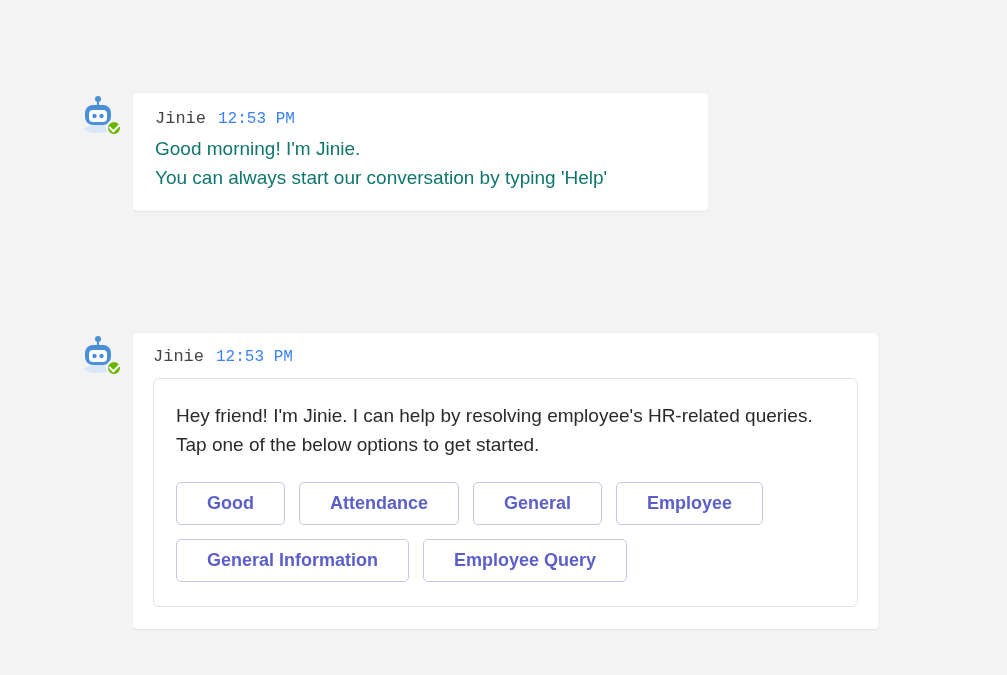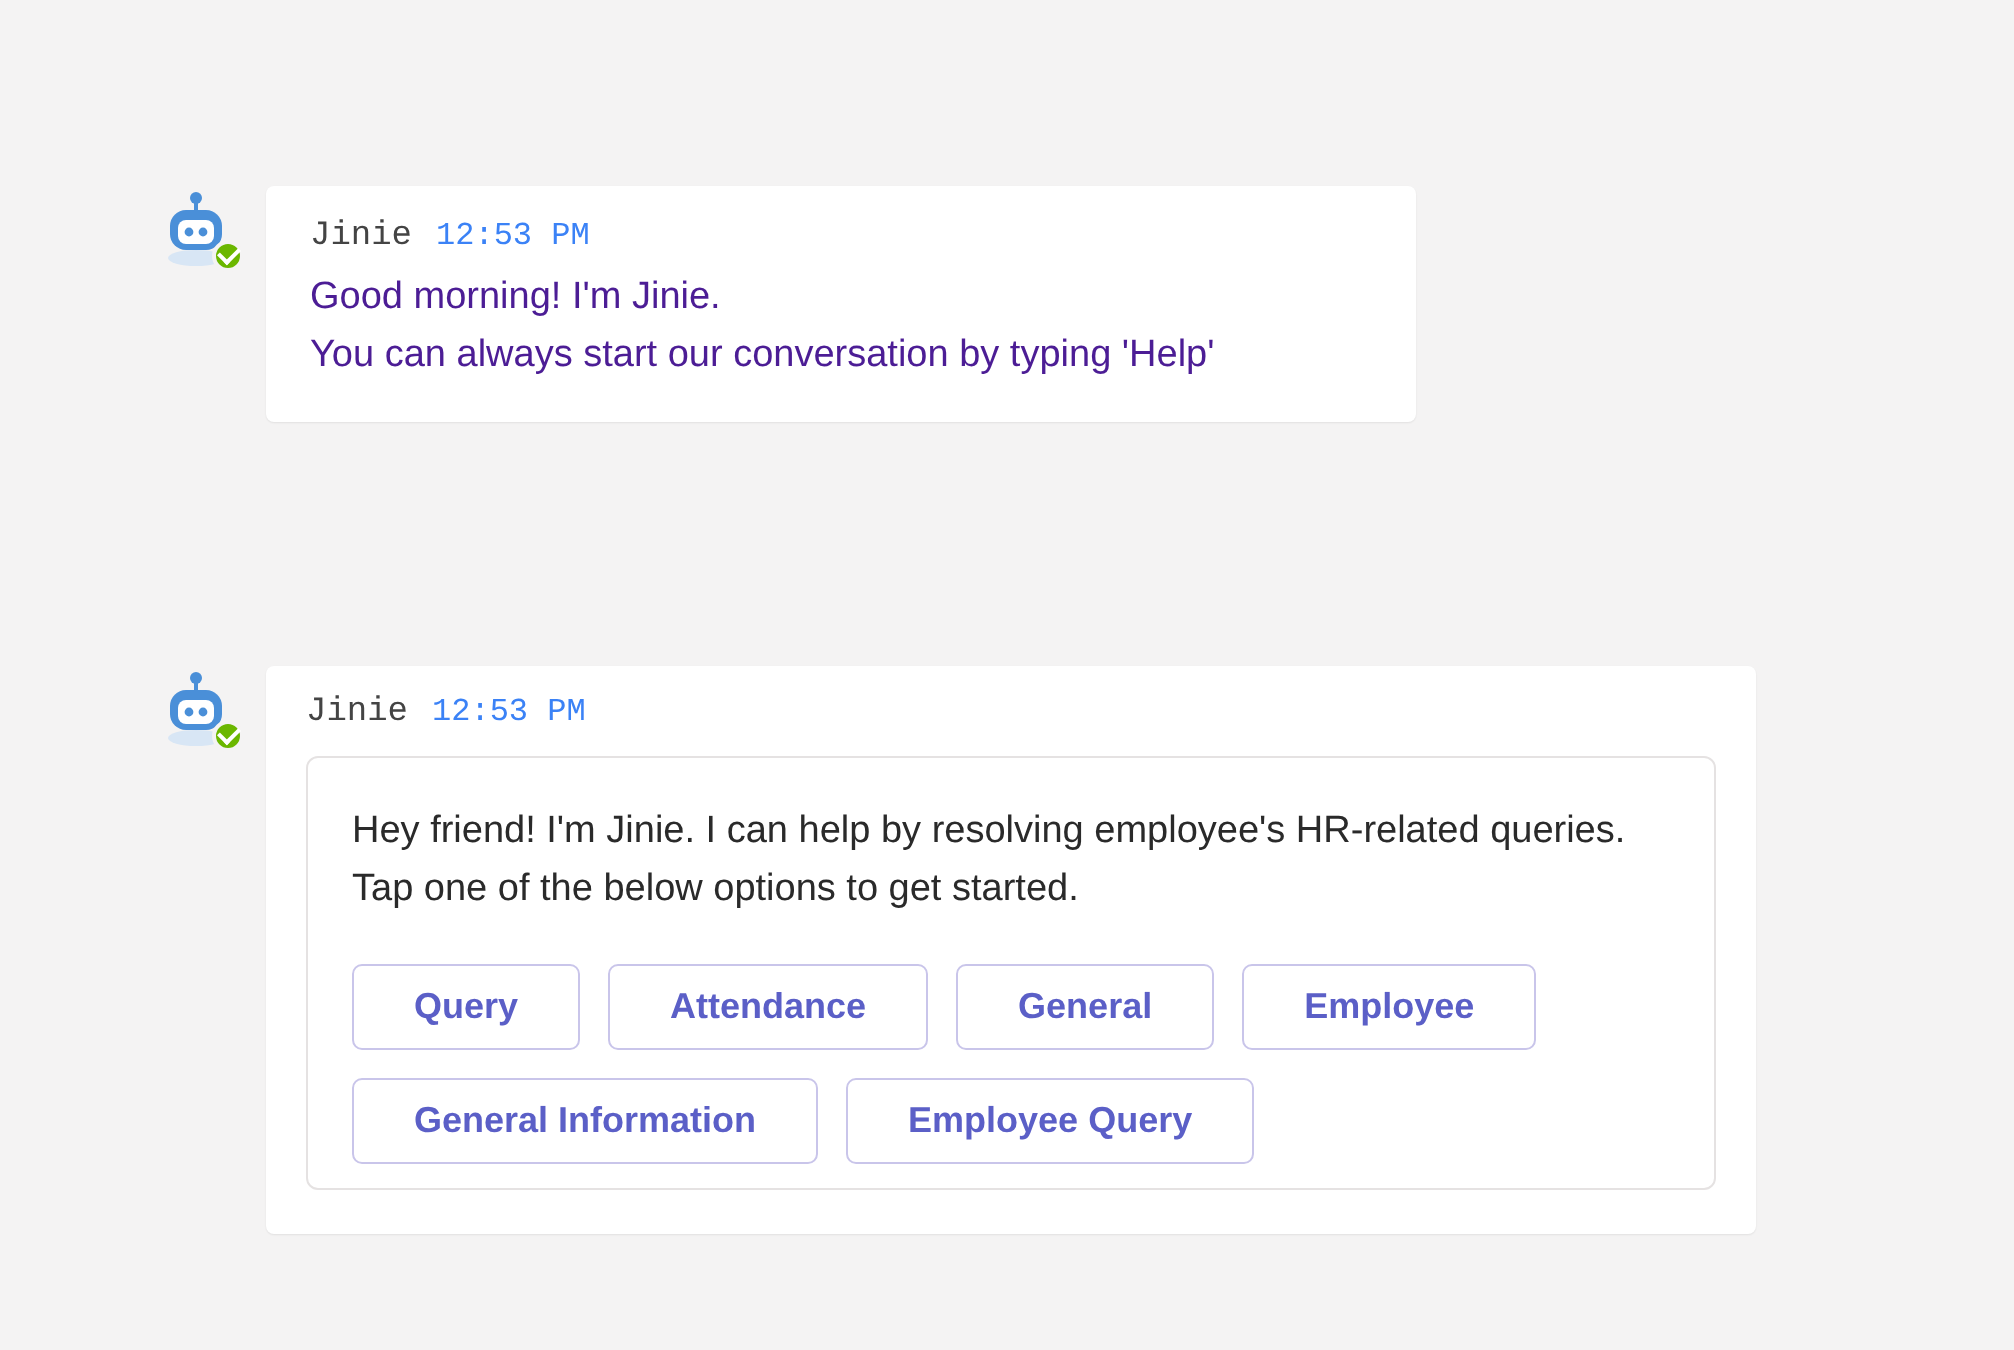--- a/index.html
+++ b/index.html
@@ -68,21 +68,21 @@
       color: #444;
       font-size: 17px;
       font-weight: 400;
     }
     .sender-time {
       color: #3b82f6;
       font-size: 16px;
     }
 
     .msg-body {
-      color: #4c1d95;
+      color: #0f766e;
       font-size: 19px;
       line-height: 1.55;
     }
 
     .message-row.first {
       top: 93px;
       left: 77px;
     }
     .message-row.first .msg-bubble { width: 575px; }
 
@@ -91,21 +91,21 @@
       left: 77px;
     }
     .message-row.second .msg-bubble {
       width: 745px;
       padding: 14px 20px 22px 20px;
     }
 
     .card {
       border: 1px solid #e5e2e2;
       border-radius: 6px;
-      padding: 22px 22px 12px 22px;
+      padding: 22px 22px 24px 22px;
       margin-top: 12px;
     }
     .card-text {
       color: #2a2a2a;
       font-size: 19px;
       line-height: 1.55;
       margin-bottom: 22px;
     }
 
     .button-row {
@@ -170,21 +170,21 @@
   </div>
   <div class="msg-bubble">
     <div class="msg-header">
       <span class="sender-name">Jinie</span>
       <span class="sender-time">12:53 PM</span>
     </div>
 
     <div class="card">
       <div class="card-text">Hey friend! I'm Jinie. I can help by resolving employee's HR-related queries. Tap one of the below options to get started.</div>
       <div class="button-row">
-        <button class="option-btn">Query</button>
+        <button class="option-btn">Good</button>
         <button class="option-btn">Attendance</button>
         <button class="option-btn">General</button>
         <button class="option-btn">Employee</button>
         <button class="option-btn">General Information</button>
         <button class="option-btn">Employee Query</button>
       </div>
     </div>
   </div>
 </div>
 

